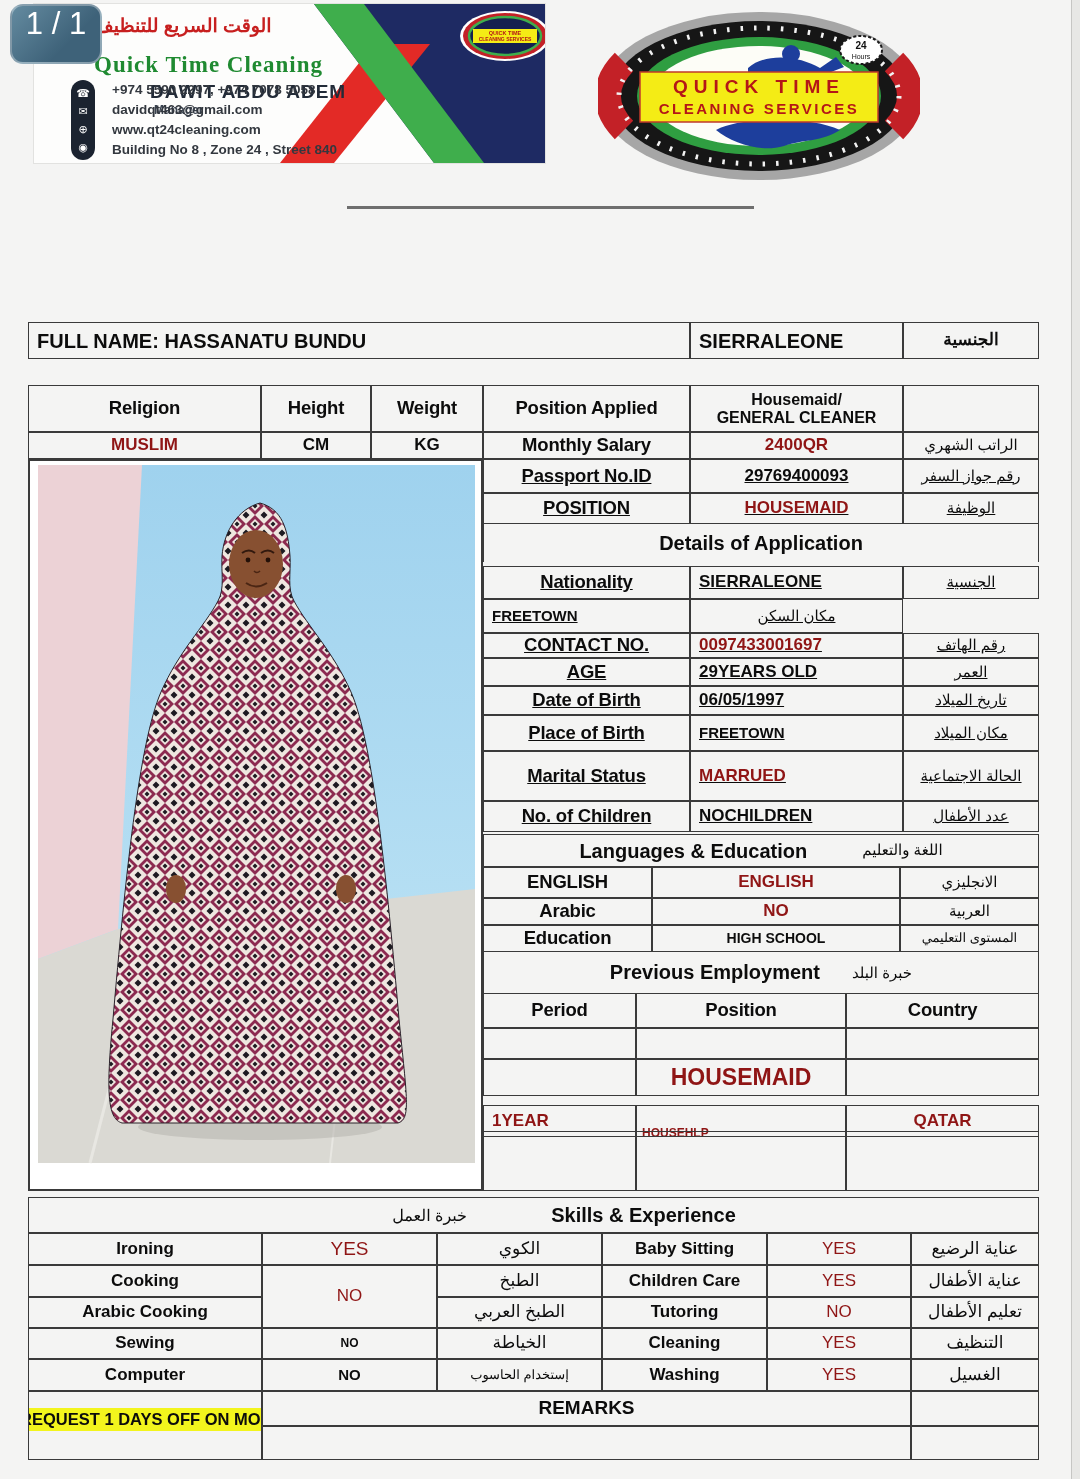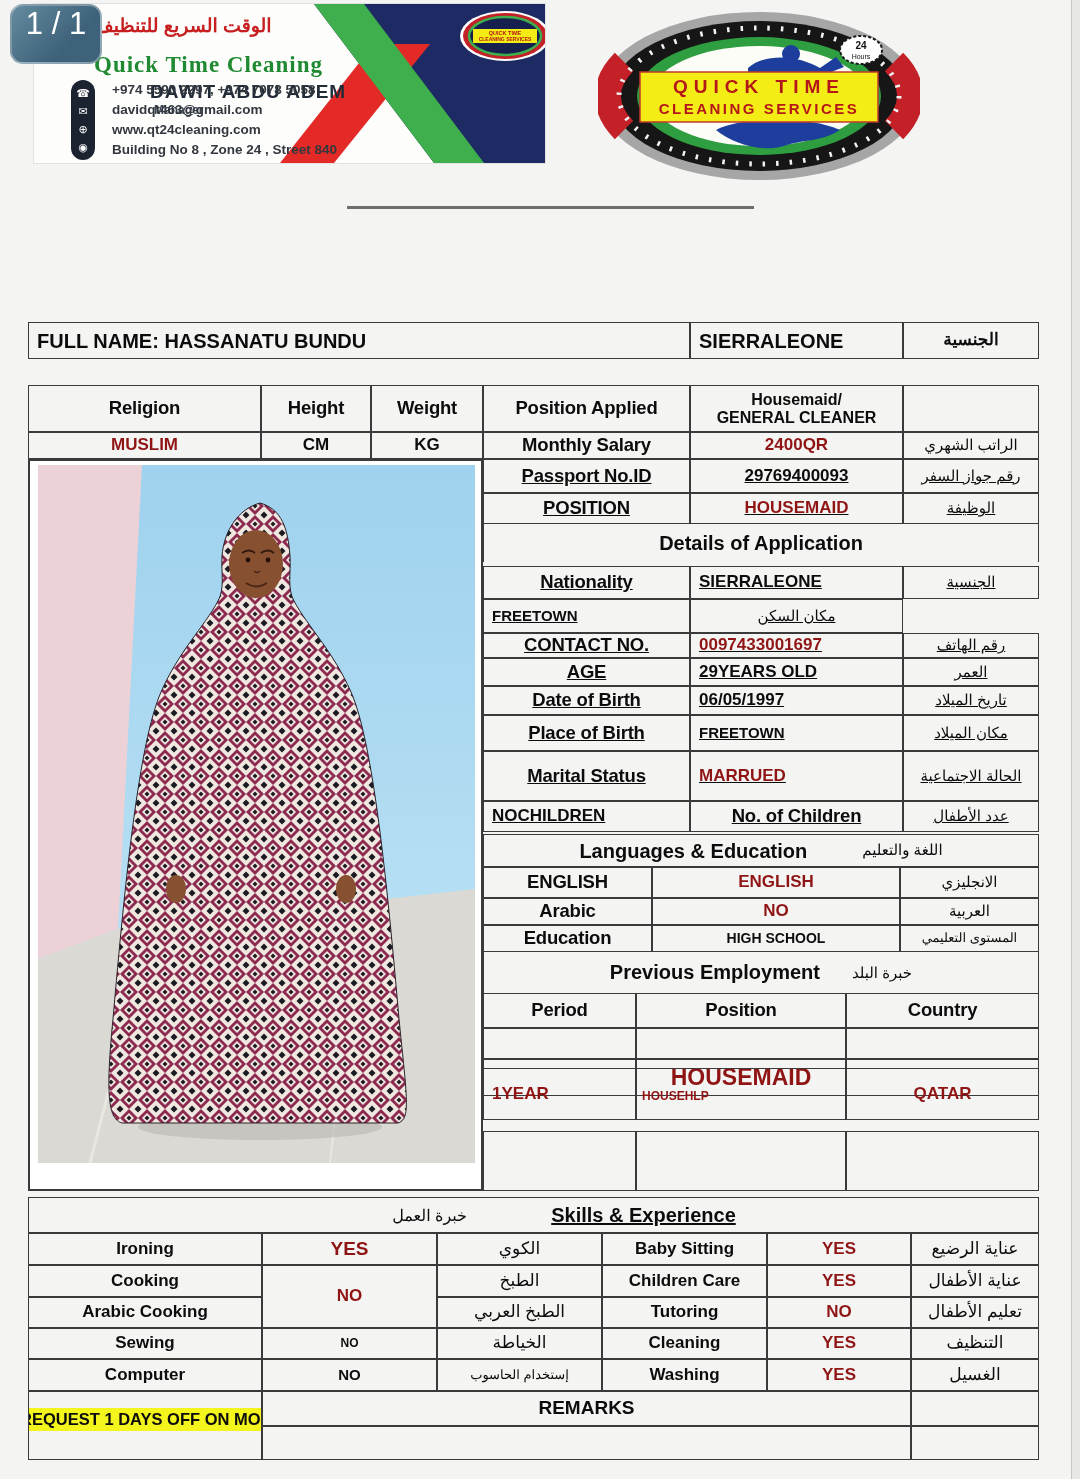--- a/index.html
+++ b/index.html
@@ -49,26 +49,26 @@
   .drow { display:grid; grid-template-columns:207px 213px 136px; position:absolute; left:0; width:556px;text-decoration:underline; }
   .lrow { display:grid; grid-template-columns:169px 248px 139px; position:absolute; left:0; width:556px; }
   .erow { display:grid; grid-template-columns:153px 210px 193px; position:absolute; left:0; width:556px; }
   #details { position:absolute; left:483px; top:459px; width:556px; height:732px; }
   .val { font-size:17px; }
   .sechdr { position:absolute; left:0; width:556px; display:flex; align-items:center; justify-content:center;
             font-size:20px; font-weight:bold; }
 
   #skills { position:absolute; left:28px; top:1197px; width:1011px; }
   #skills-hdr { position:relative; height:36px; border:1.5px solid #3a3a3a; }
-  #skills-hdr .en { position:absolute; left:350px; right:130px; top:0; bottom:0; display:flex; align-items:center; justify-content:center; font-size:20px; font-weight:bold;text-decoration:underline; }
+  #skills-hdr .en { position:absolute; left:350px; right:130px; top:0; bottom:0; display:flex; align-items:center; justify-content:center; font-size:20px; font-weight:bold; }
   #skills-hdr .arx { position:absolute; left:318px; width:120px; top:0; bottom:0; display:flex; align-items:center; font-size:16px; direction:rtl; }
   #skills-grid { display:grid; grid-template-columns:234px 175px 165px 165px 144px 128px; grid-template-rows:32px 32px 31px 31px 32px; }
   #skills-grid .cell { font-size:17px; }
   .skl { font-size:17px; font-weight:600; }
-  .yes { color:#8f1515; font-weight:bold; font-size:17px; }
+  .yes { color:#8f1515; font-weight:normal; font-size:17px; }
   #no-span { grid-column:2; grid-row:2/4; font-size:22px; }
   #remarks { display:grid; grid-template-columns:234px 649px 128px; grid-template-rows:35px 34px; }
   #remarks .mid { grid-row:1/3; display:flex; align-items:center; justify-content:center; }
   #remarks .note { background:#f3f51d; padding:2px 7px; font-size:16.5px; font-weight:bold; margin-left:60px; margin-bottom:12px; white-space:nowrap; }
   #remarks .rlab { font-size:19px; font-weight:bold; }
 </style>
 </head>
 <body>
 
 <div id="stage">
@@ -239,22 +239,22 @@
       <div class="cell lab">Place of Birth</div>
       <div class="cell blk lft" style="font-size:15px">FREETOWN</div>
       <div class="cell ar" dir="rtl">مكان الميلاد</div>
     </div>
     <div class="drow" style="top:292px;height:50px">
       <div class="cell lab">Marital Status</div>
       <div class="cell red val lft">MARRUED</div>
       <div class="cell ar" dir="rtl" style="padding:0 14px;text-align:center">الحالة الاجتماعية</div>
     </div>
     <div class="drow" style="top:342px;height:31px">
+      <div class="cell lab">No. of Children</div>
       <div class="cell blk val lft">NOCHILDREN</div>
-      <div class="cell lab">No. of Children</div>
       <div class="cell ar" dir="rtl">عدد الأطفال</div>
     </div>
 
     <div class="sechdr cell" style="top:375px;height:33px;gap:55px;position:absolute">
       <span>Languages &amp; Education</span>
       <span class="ar" dir="rtl" style="font-weight:normal">اللغة والتعليم</span>
     </div>
     <div class="lrow" style="top:408px;height:31px">
       <div class="cell lab">ENGLISH</div>
       <div class="cell red val">ENGLISH</div>
@@ -284,21 +284,21 @@
     <div class="erow" style="top:569px;height:31px">
       <div class="cell"></div>
       <div class="cell"></div>
       <div class="cell"></div>
     </div>
     <div class="erow" style="top:600px;height:37px">
       <div class="cell"></div>
       <div class="cell red" style="font-size:23px">HOUSEMAID</div>
       <div class="cell"></div>
     </div>
-    <div class="erow" style="top:609px;height:52px">
+    <div class="erow" style="top:646px;height:32px">
       <div class="cell red lft" style="font-size:17px">1YEAR</div>
       <div class="cell red" style="font-size:12px;align-items:flex-start;justify-content:flex-start;padding:21px 0 0 5px">HOUSEHLP</div>
       <div class="cell red" style="font-size:17px">QATAR</div>
     </div>
     <div class="erow" style="top:672px;height:60px">
       <div class="cell"></div>
       <div class="cell"></div>
       <div class="cell"></div>
     </div>
   </div>

